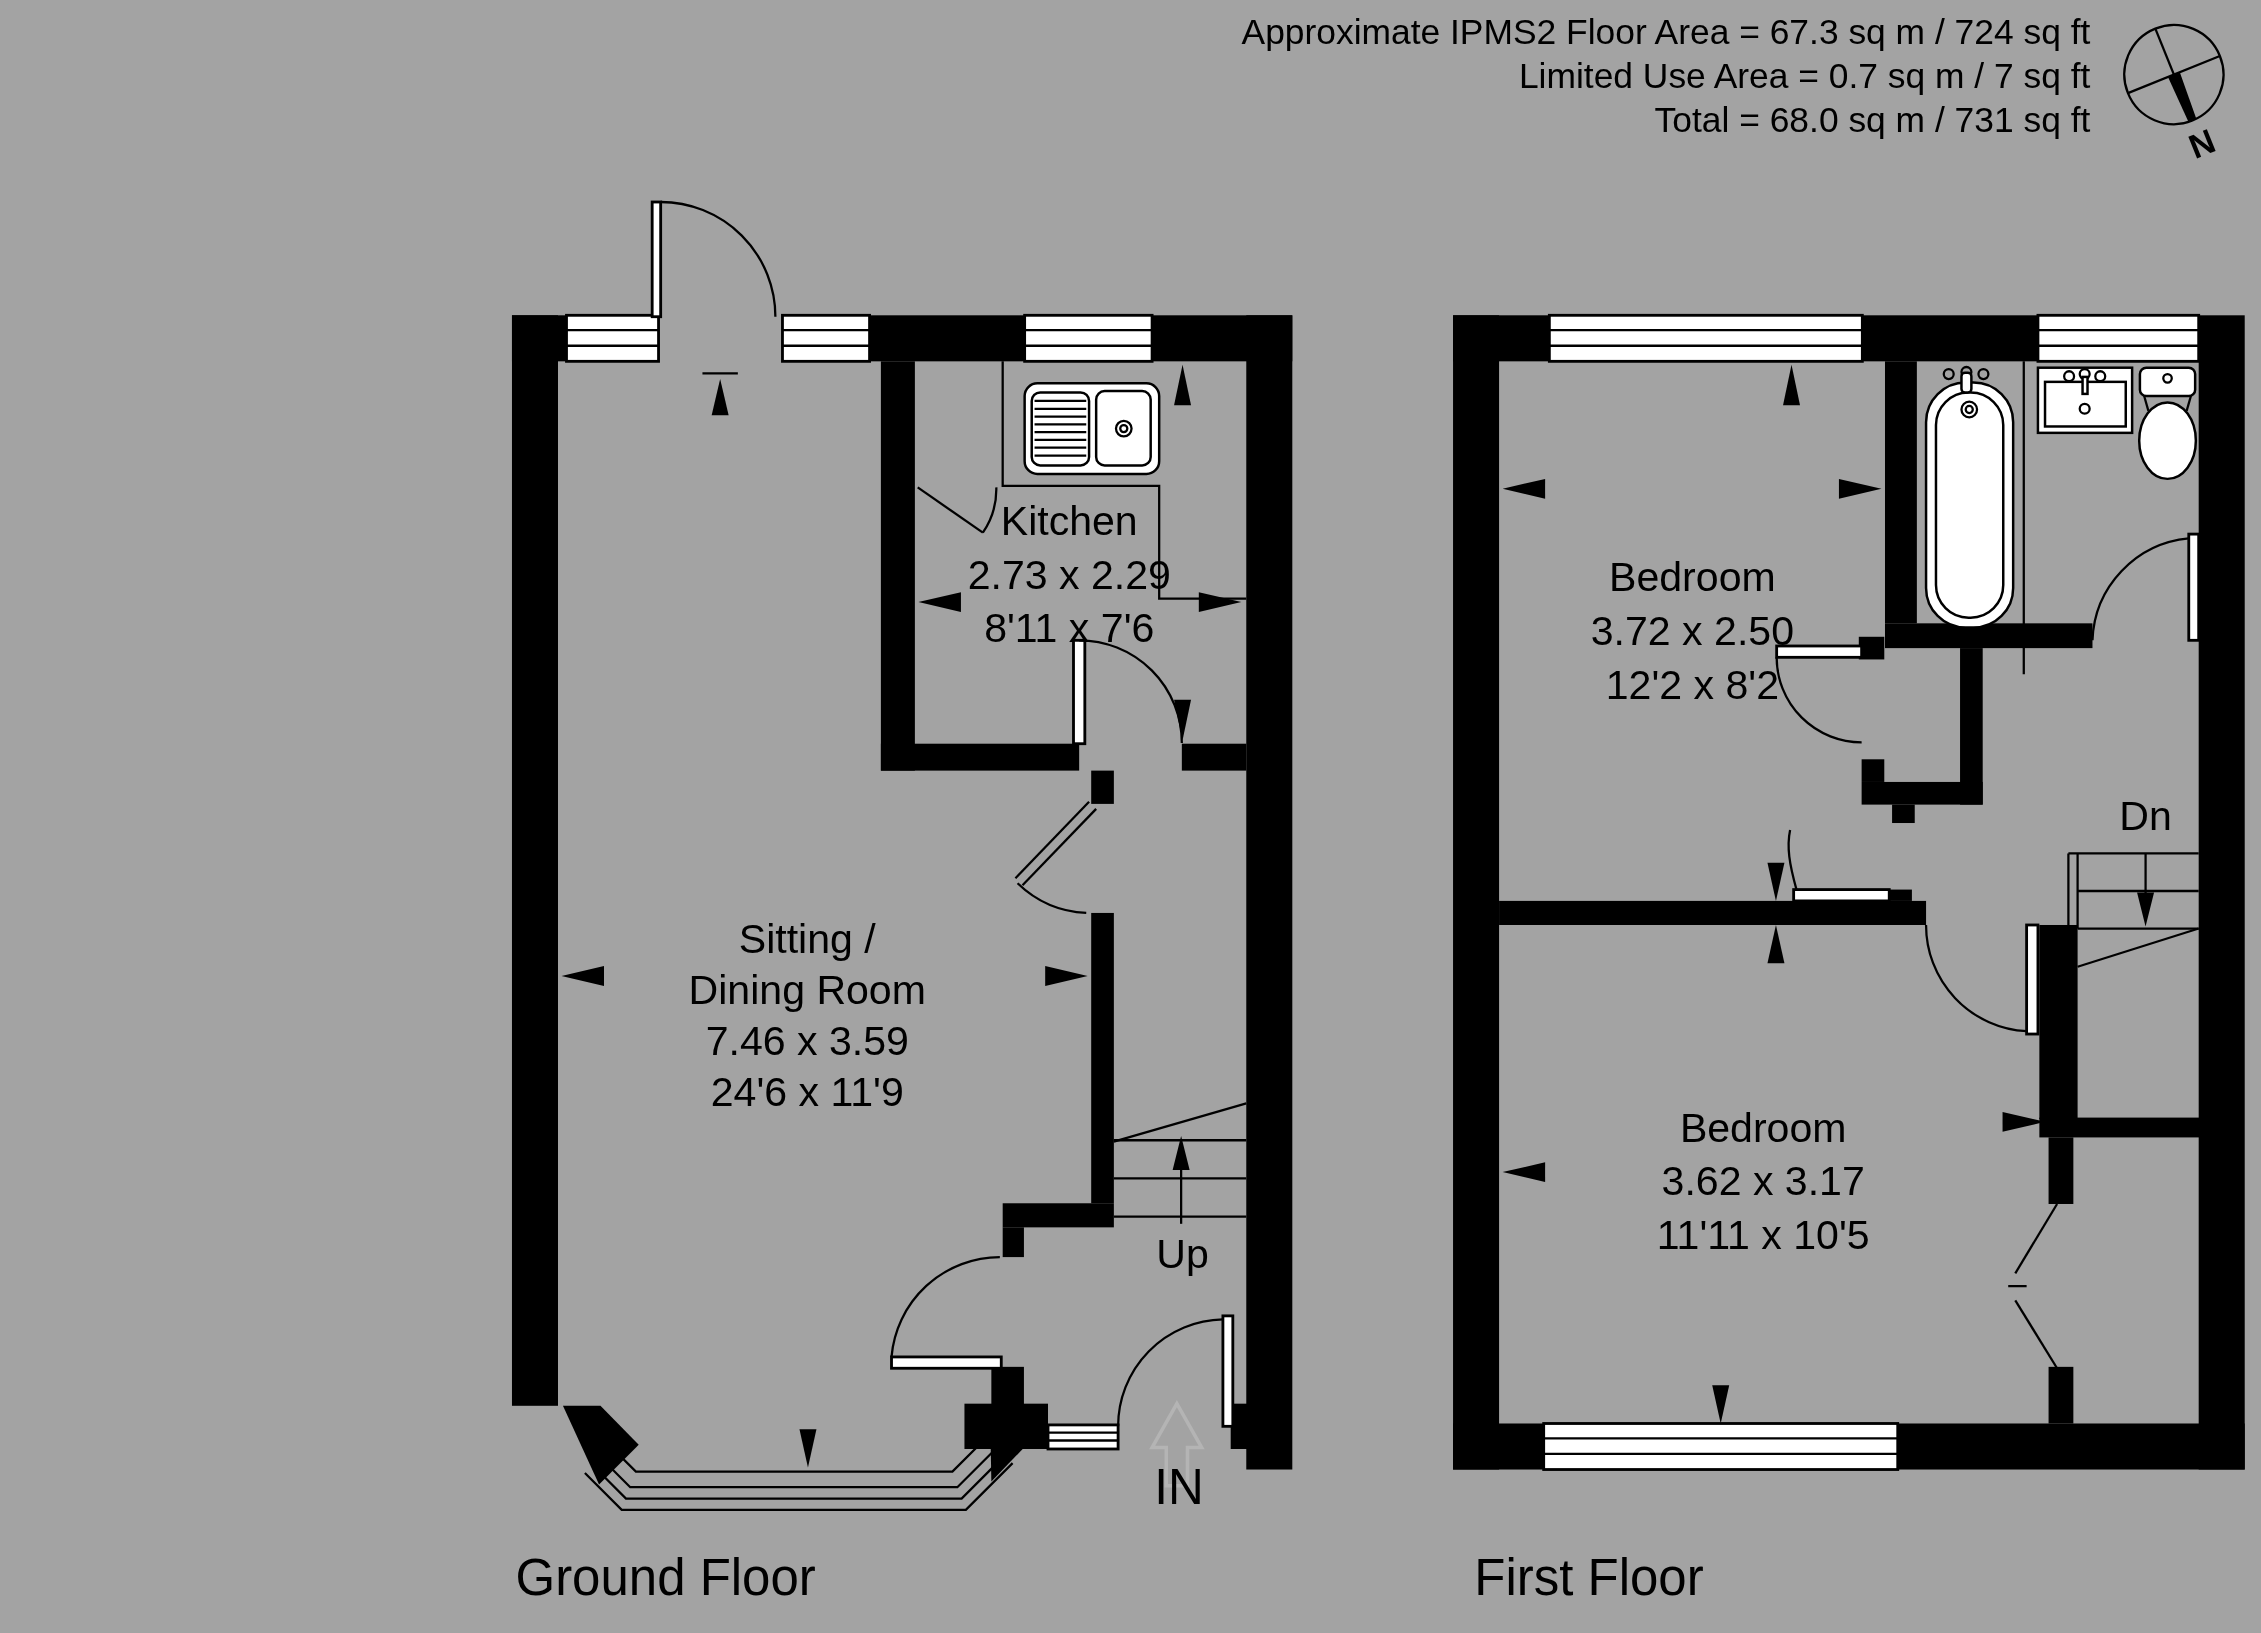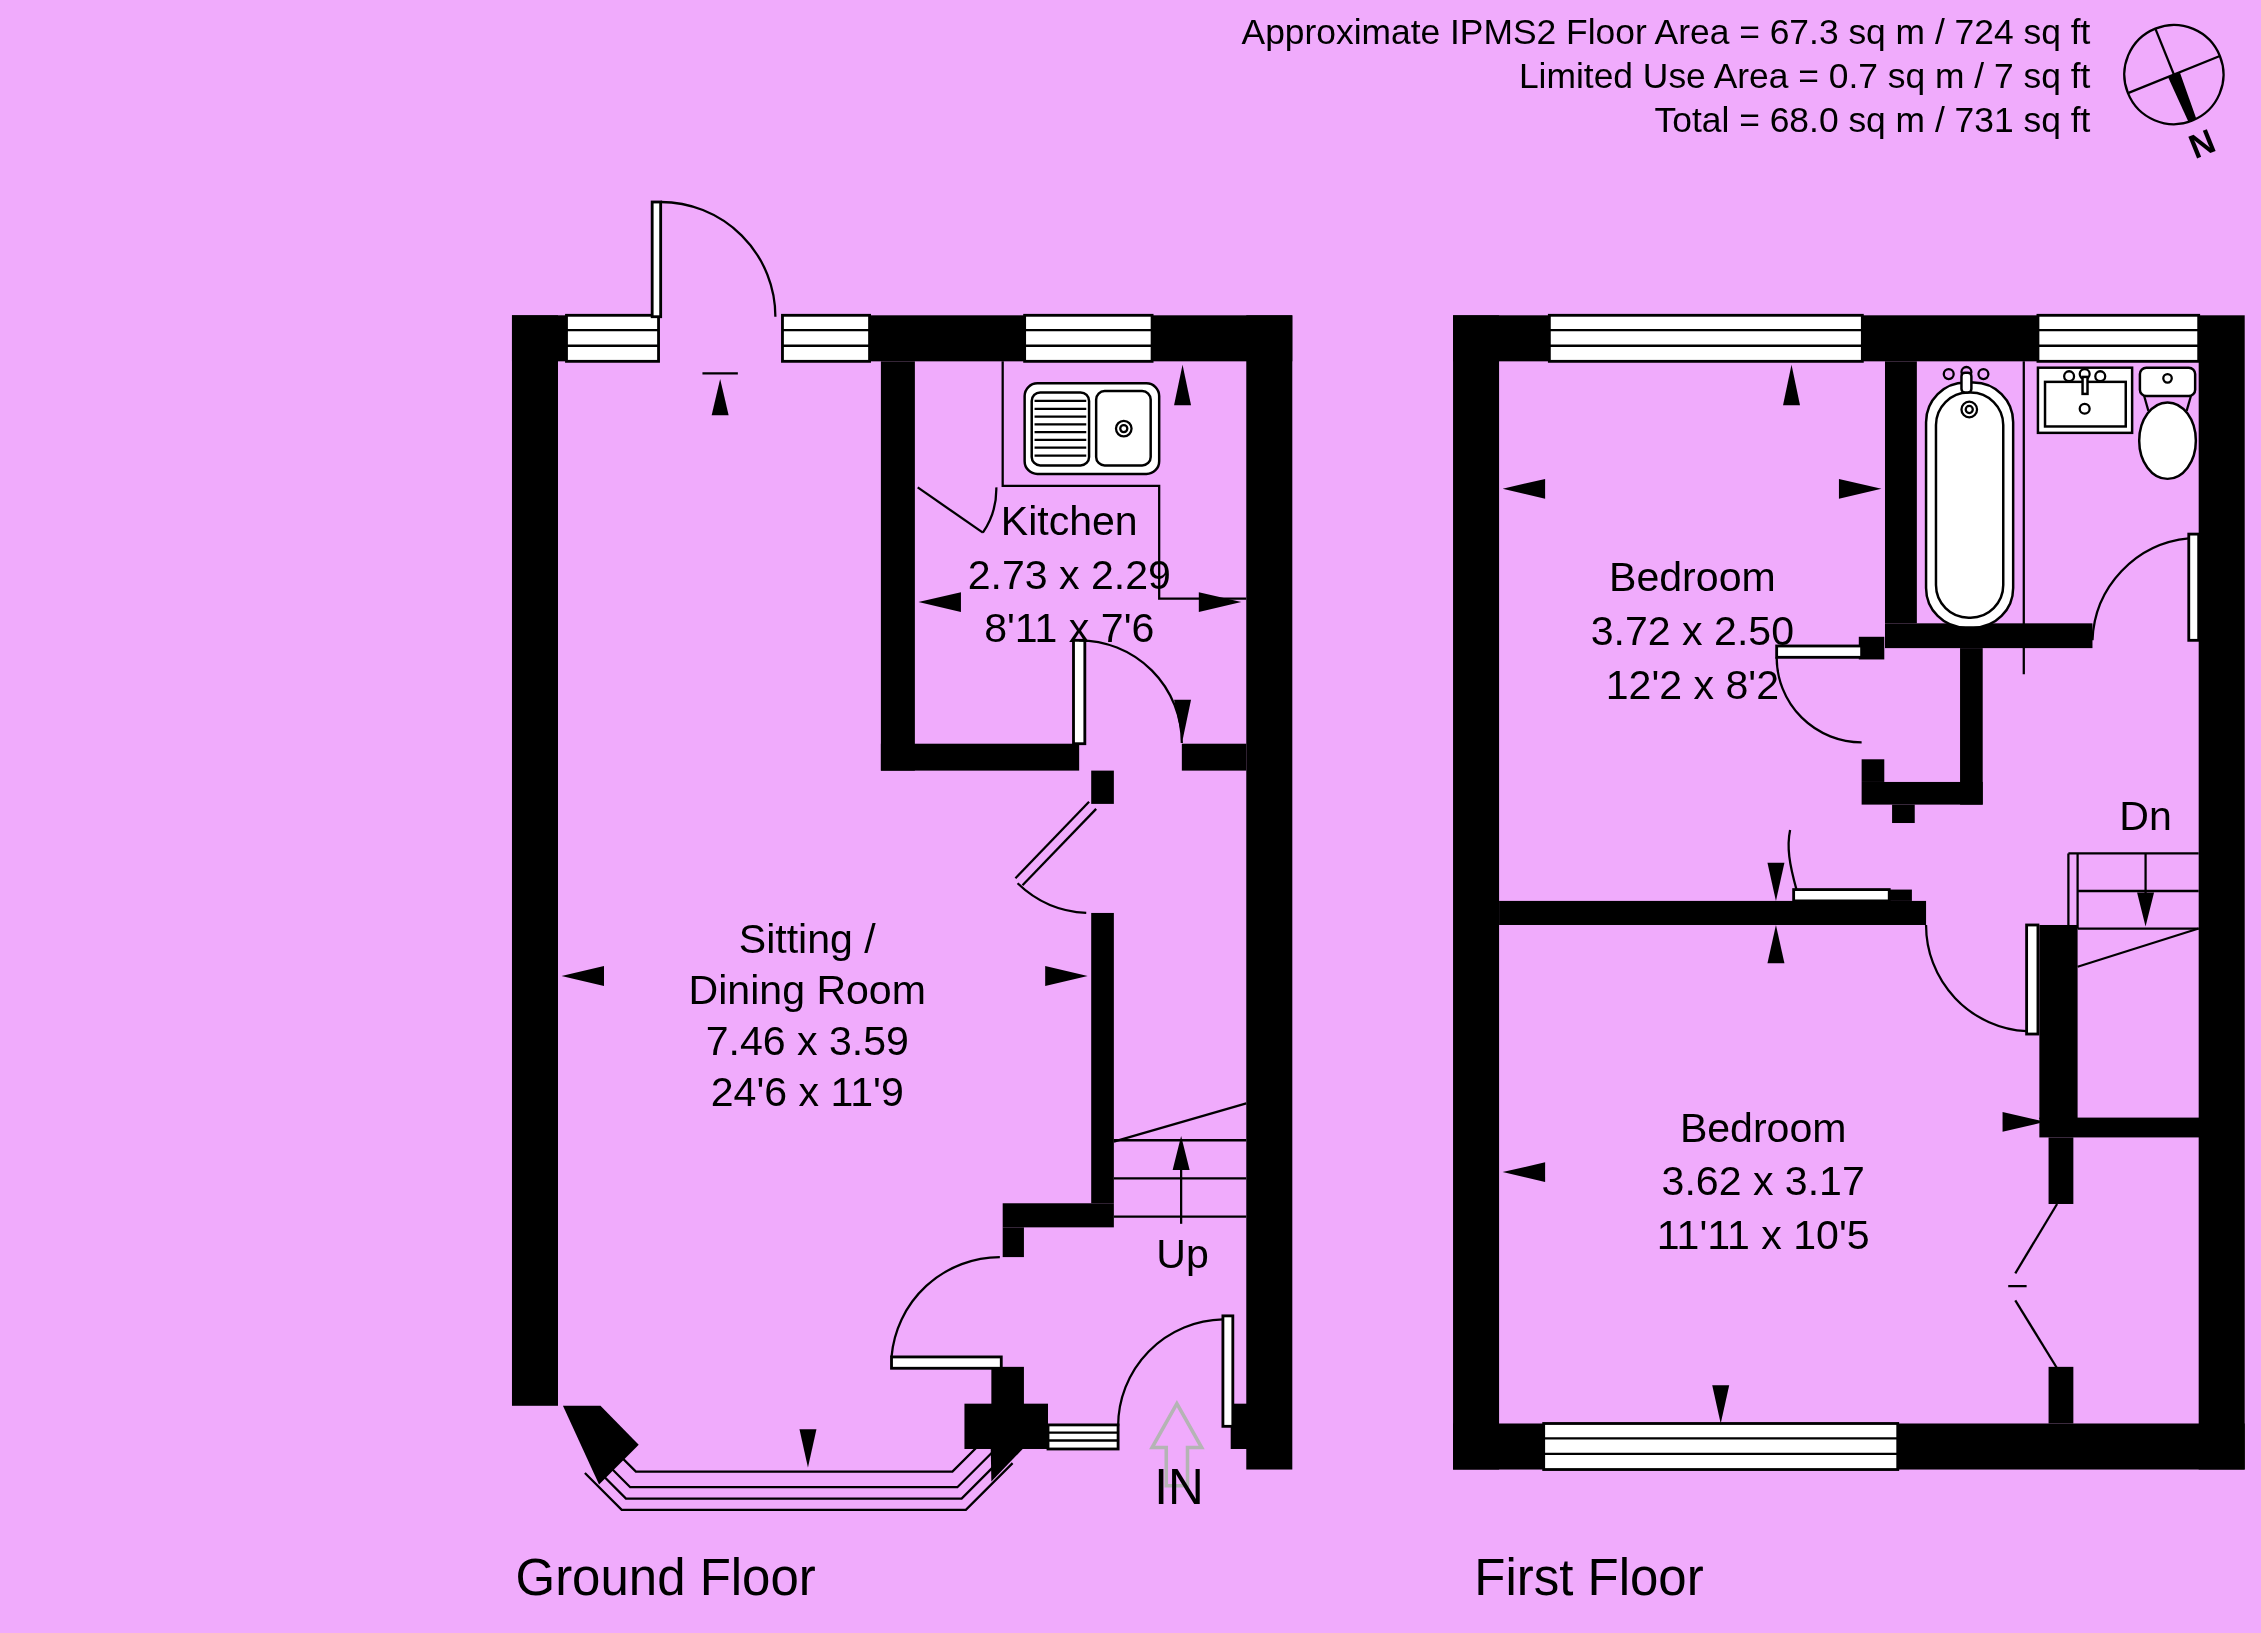--- a/index.html
+++ b/index.html
@@ -1,16 +1,16 @@
 <!DOCTYPE html>
 <html style="font-size:11.3px"><head>
 <meta charset="utf-8">
 <style>
   html,body{margin:0;padding:0;background:#ffffff;}
-  .plan-wrap{width:2261px;height:1634px;position:relative;background:#f0abfc;}
+  .plan-wrap{width:2261px;height:1634px;position:relative;background:#a3a3a3;}
   svg{display:block;font-family:"Liberation Sans", sans-serif;}
   text{fill:#000;}
   .hdr{font-size:50px;}
   .room-label{font-size:58px;}
   .floor-title{font-size:72px;}
   .small-label{font-size:58px;}
   .in-label{font-size:70px;}
   .north-label{font-size:48px;font-weight:bold;}
   .wall{fill:#000;stroke:none;}
   .thin2{stroke:#000;stroke-width:3.2;fill:none;}

